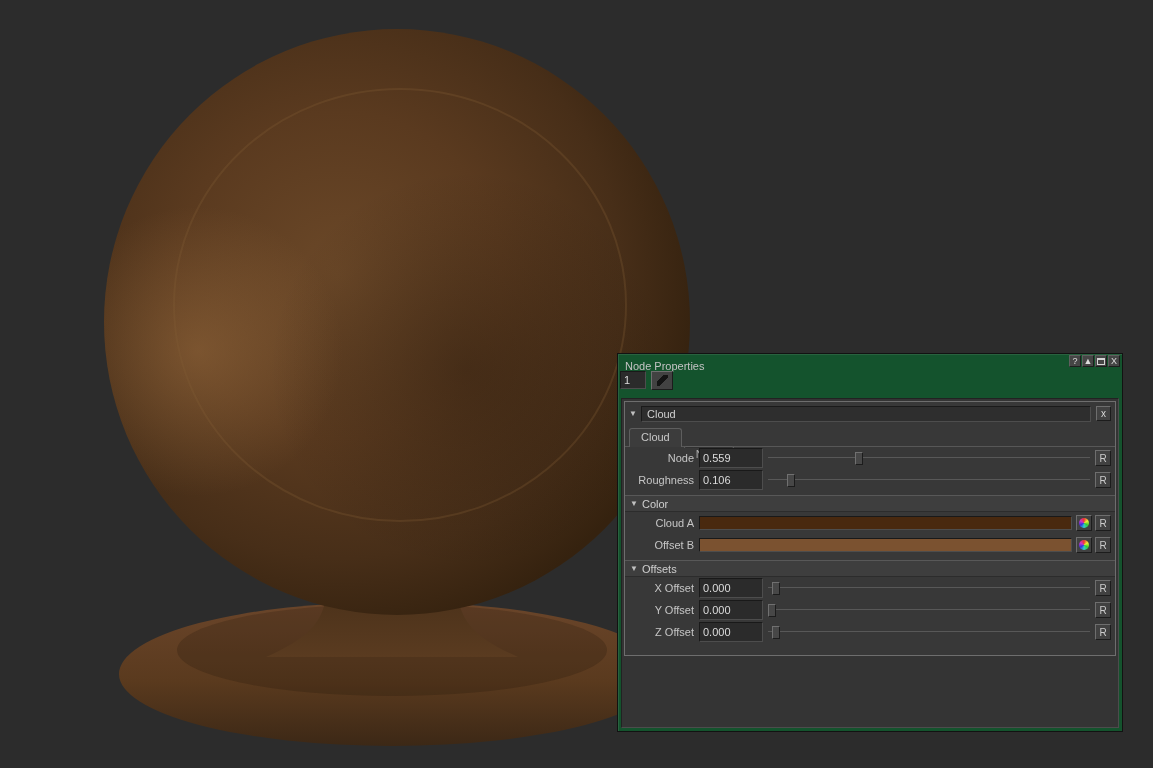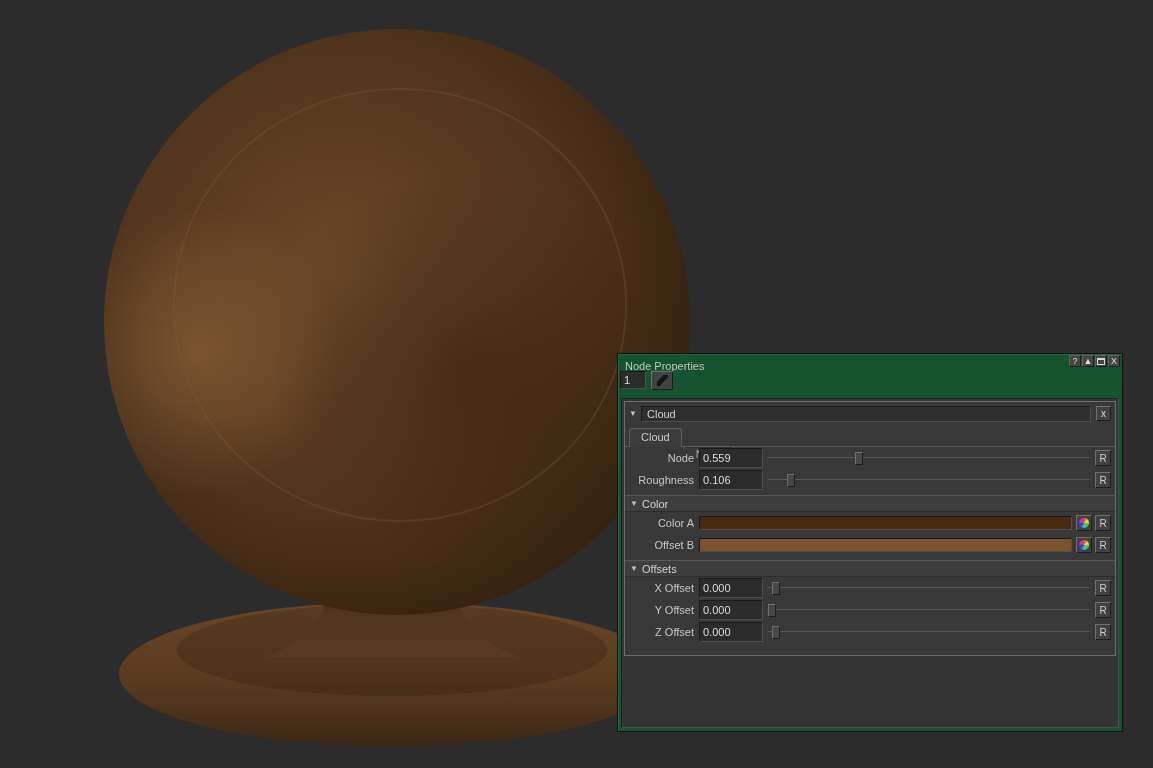--- a/index.html
+++ b/index.html
@@ -205,21 +205,21 @@
         </span>
         <button class="rbtn">R</button>
       </div>
 
       <div class="sect">
         <span class="tri">▼</span>
         <span>Color</span>
       </div>
 
       <div class="row">
-        <span class="row-label">Color A</span>
+        <span class="row-label">Cloud A</span>
         <span class="swatch" style="background: rgb(73, 41, 15);"></span>
         <button class="rbtn wheel-btn">
             <span class="wheel"></span>
           </button>
         <button class="rbtn">R</button>
       </div>
 
       <div class="row">
         <span class="row-label">Offset B</span>
         <span class="swatch" style="background: rgb(123, 82, 48);"></span>

